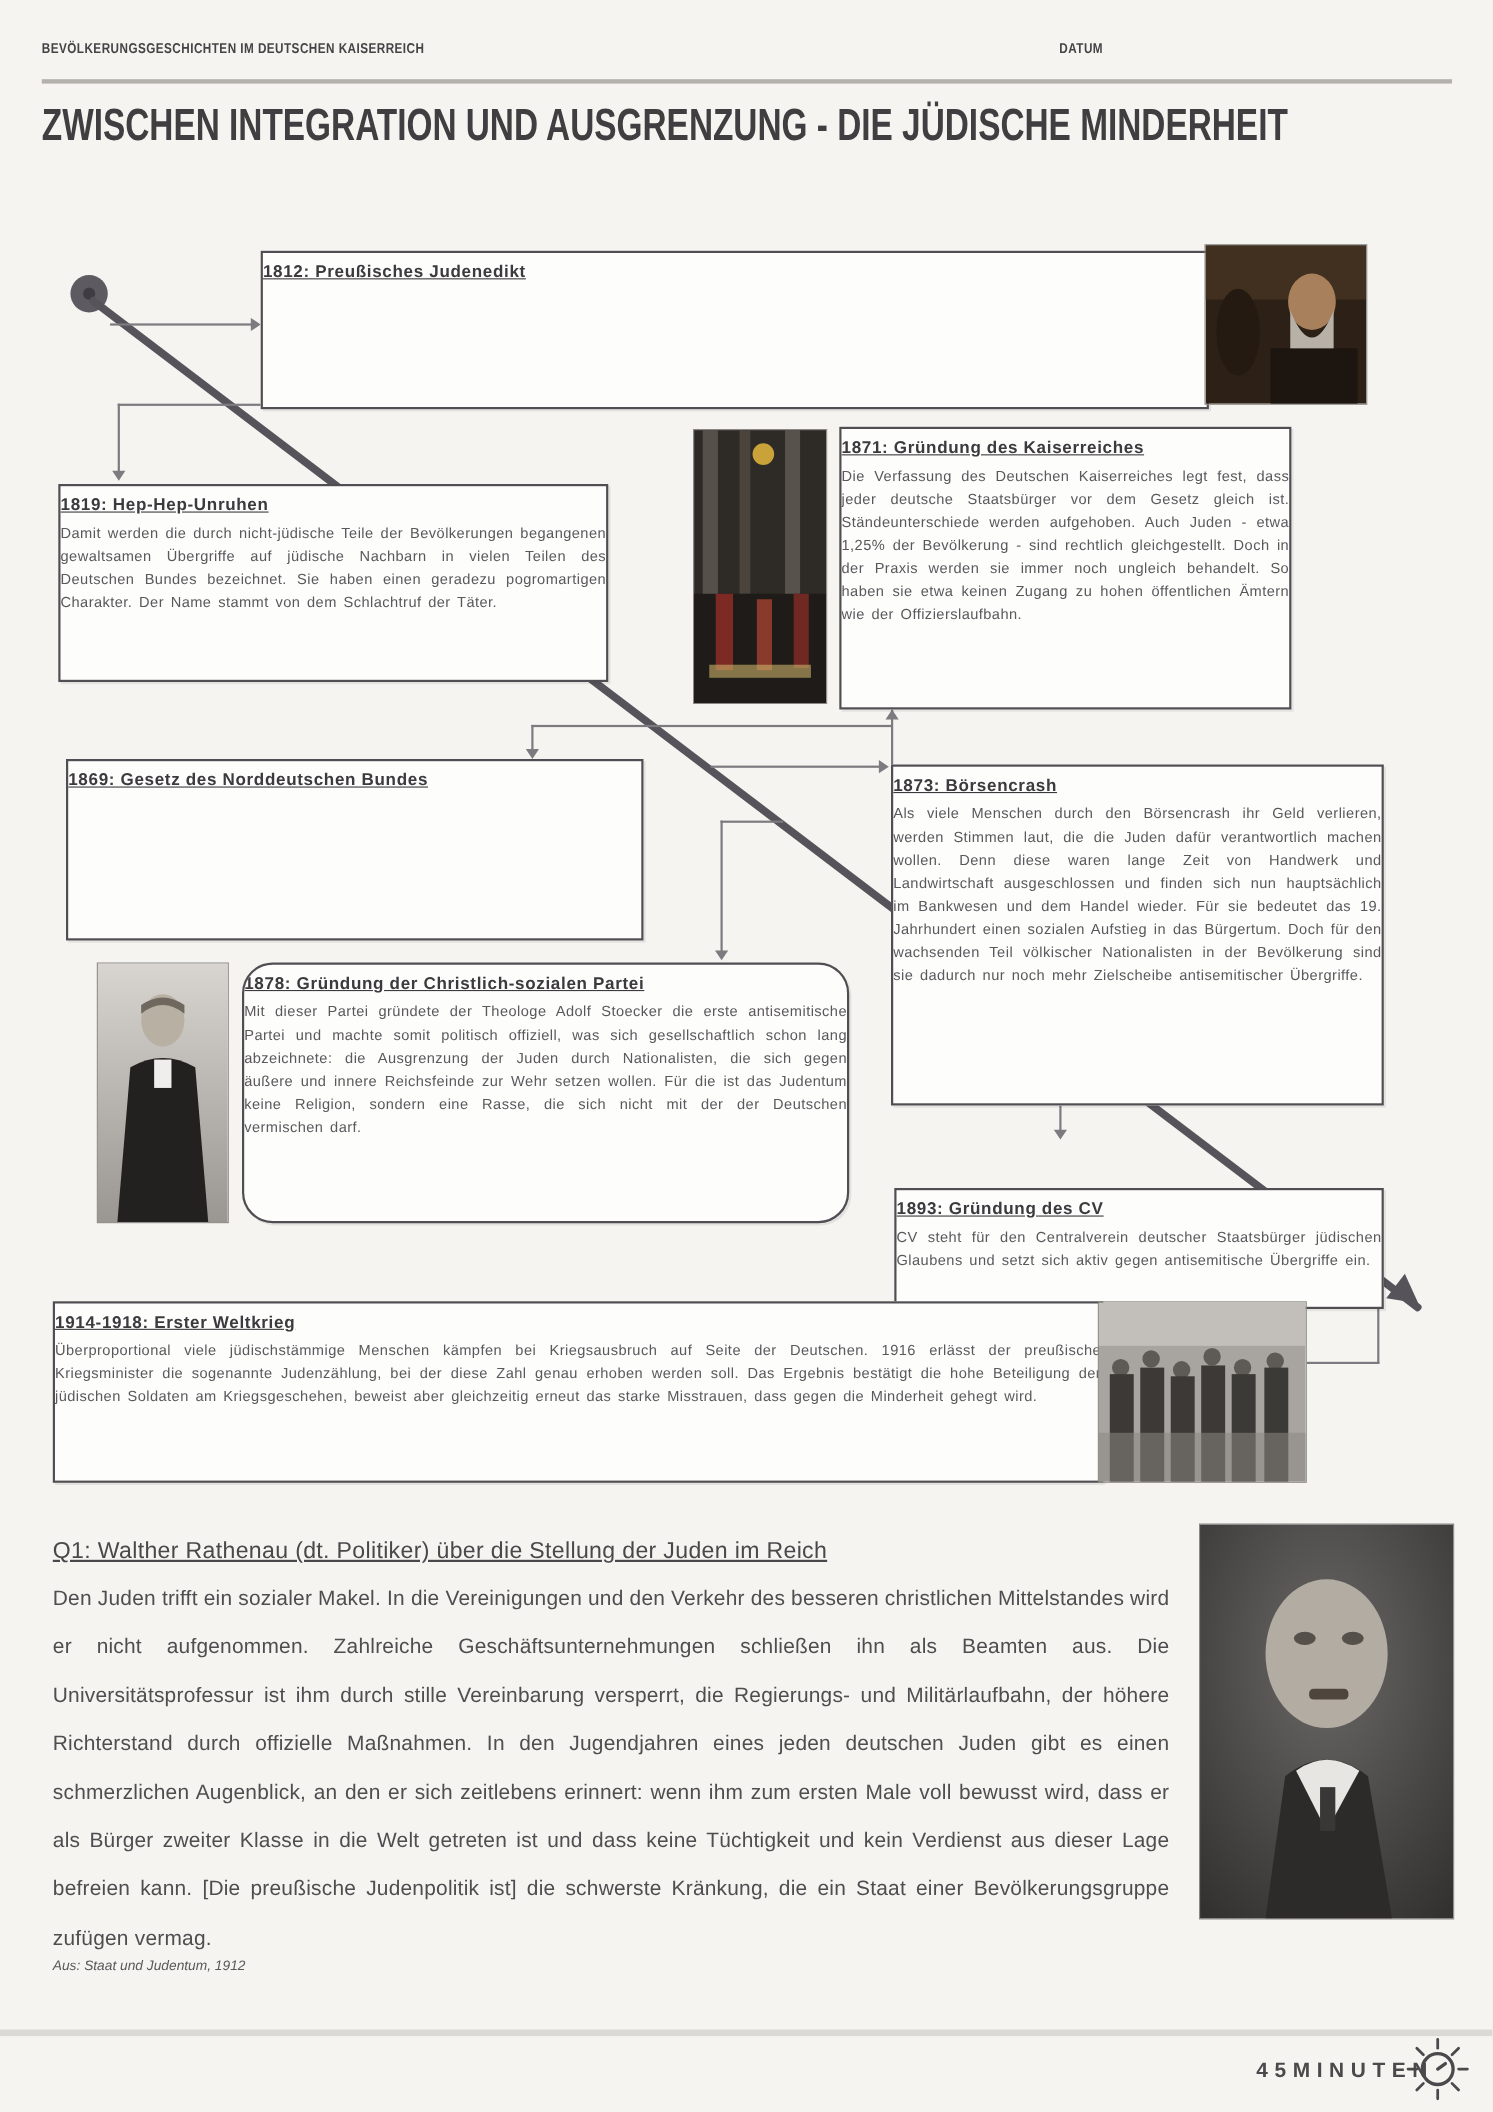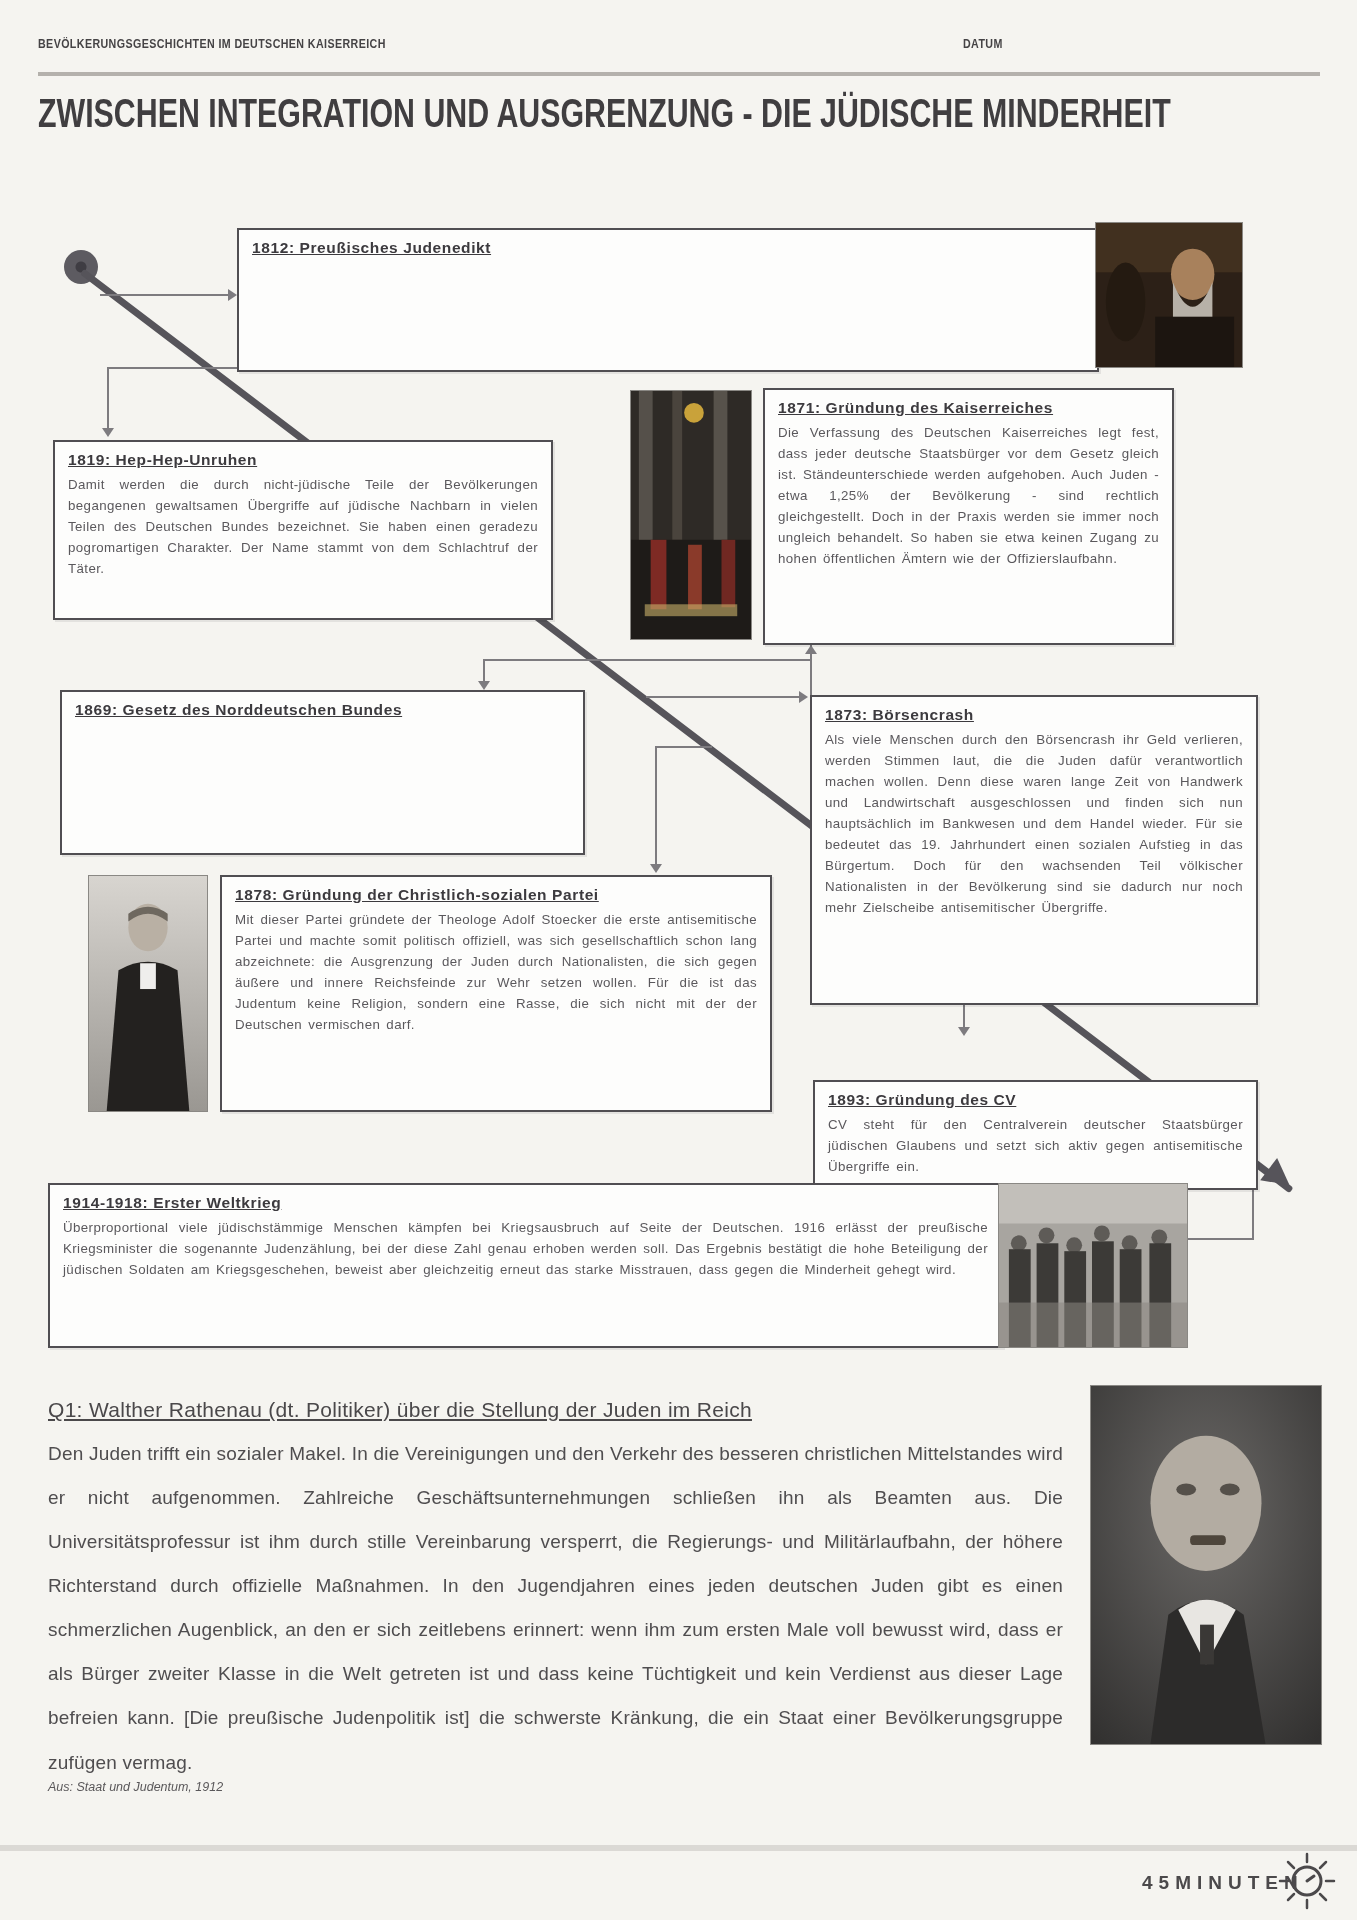--- a/index.html
+++ b/index.html
@@ -23,21 +23,21 @@
         transform:rotate(37.23deg);z-index:1;}
   
   .hline,.vline{position:absolute;background:#7d7b7f;z-index:1;}
   .hline{height:2px;} .vline{width:2px;}
   .arr{position:absolute;width:0;height:0;z-index:1;}
   .arr.down{border-left:6px solid transparent;border-right:6px solid transparent;border-top:9px solid #7d7b7f;}
   .arr.up{border-left:6px solid transparent;border-right:6px solid transparent;border-bottom:9px solid #7d7b7f;}
   .arr.right{border-top:6px solid transparent;border-bottom:6px solid transparent;border-left:9px solid #7d7b7f;}
   
   .tbox{position:absolute;background:#fdfdfc;border:2px solid #504e52;box-shadow:2px 2px 0 rgba(0,0,0,.07);
-        padding:9px 13px;box-sizing:border-box;z-index:2;overflow:hidden;}
+        padding:9px 0;box-sizing:border-box;z-index:2;overflow:hidden;}
   .tbox h3{margin:0 0 5px 0;font-size:15.5px;font-weight:bold;color:#3c3a3e;text-decoration:underline;
         letter-spacing:.6px;}
   .tbox p{margin:0;font-size:13.3px;line-height:1.58;color:#5a585c;text-align:justify;
         letter-spacing:.4px;word-spacing:.15em;}
   
   .photo{position:absolute;z-index:2;border:1px solid #8a8884;box-sizing:border-box;}
   .photo svg{display:block;width:100%;height:100%;}
   
   .qhead{position:absolute;left:48px;top:1398px;font-size:21px;color:#4a484a;text-decoration:underline;
         letter-spacing:.3px;}
@@ -109,21 +109,21 @@
 
   <div class="tbox" style="left:60px;top:690px;width:525px;height:165px;">
     <h3>1869: Gesetz des Norddeutschen Bundes</h3>
   </div>
 
   <div class="tbox" style="left:810px;top:695px;width:448px;height:310px;">
     <h3>1873: Börsencrash</h3>
     <p>Als viele Menschen durch den Börsencrash ihr Geld verlieren, werden Stimmen laut, die die Juden dafür verantwortlich machen wollen. Denn diese waren lange Zeit von Handwerk und Landwirtschaft ausgeschlossen und finden sich nun hauptsächlich im Bankwesen und dem Handel wieder. Für sie bedeutet das 19. Jahrhundert einen sozialen Aufstieg in das Bürgertum. Doch für den wachsenden Teil völkischer Nationalisten in der Bevölkerung sind sie dadurch nur noch mehr Zielscheibe antisemitischer Übergriffe.</p>
   </div>
 
-  <div class="tbox" style="left:220px;top:875px;width:552px;height:237px;">
+  <div class="tbox" style="left:220px;top:875px;width:552px;height:237px;border-radius:28px;">
     <h3>1878: Gründung der Christlich-sozialen Partei</h3>
     <p>Mit dieser Partei gründete der Theologe Adolf Stoecker die erste antisemitische Partei und machte somit politisch offiziell, was sich gesellschaftlich schon lang abzeichnete: die Ausgrenzung der Juden durch Nationalisten, die sich gegen äußere und innere Reichsfeinde zur Wehr setzen wollen. Für die ist das Judentum keine Religion, sondern eine Rasse, die sich nicht mit der der Deutschen vermischen darf.</p>
   </div>
 
   <div class="tbox" style="left:813px;top:1080px;width:445px;height:110px;">
     <h3>1893: Gründung des CV</h3>
     <p>CV steht für den Centralverein deutscher Staatsbürger jüdischen Glaubens und setzt sich aktiv gegen antisemitische Übergriffe ein.</p>
   </div>
 
   <div class="tbox" style="left:48px;top:1183px;width:955px;height:165px;">

